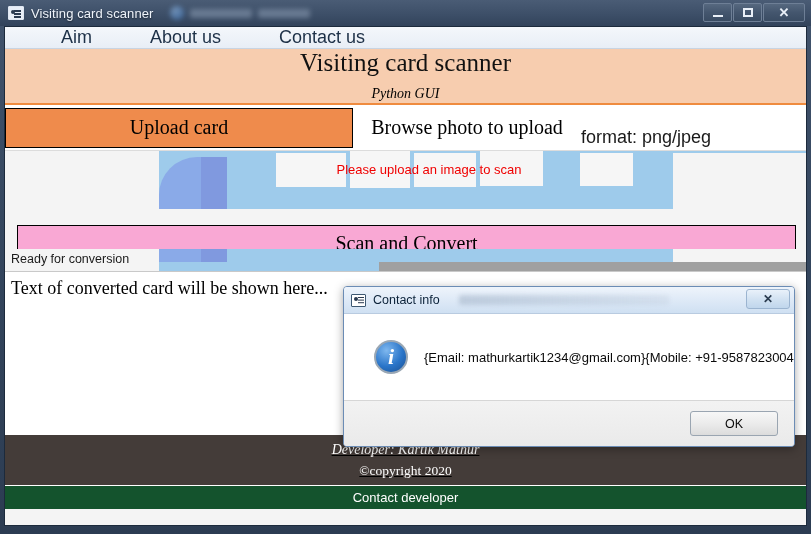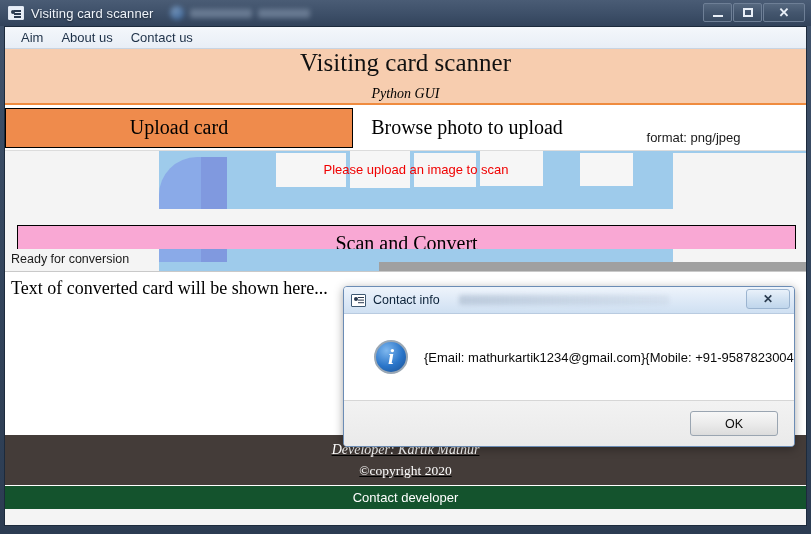--- a/index.html
+++ b/index.html
@@ -87,22 +87,22 @@
   }
 
   
   #menubar {
     height: 22px; width: 100%;
     background: linear-gradient(180deg, #f4f7fb 0%, #e8eef6 100%);
     border-bottom: 1px solid #c8d4e2;
     display: flex; align-items: center; padding-left: 8px; gap: 2px;
   }
   .menu-item {
-    font-size: 13px; color: #1d3047;
-    padding: 14px 8px; white-space: nowrap;
+    font-size: 18px; color: #1d3047;
+    padding: 14px 8px; white-space: nowrap; margin-left: 40px;
   }
 
   
   #header {
     width: 100%; height: 56px;
     background: #f7cdaf;
     display: flex; flex-direction: column;
     align-items: center; justify-content: center;
     border-bottom: 2px solid #ef8b3f;
   }
@@ -131,22 +131,22 @@
   }
   #upload-btn {
     width: 348px; height: 40px;
     background: #ef8b4c;
     border: 1.5px solid #000;
     display: flex; align-items: center; justify-content: center;
     font-family: "Liberation Serif", serif;
     font-size: 20px; color: #000;
   }
   #format-label {
-    flex: 1; text-align: center;
-    font-size: 13px; color: #1a1a1a; margin-top: 20px;
+    flex: 1; text-align: left;
+    font-size: 18px; color: #1a1a1a; margin-top: 20px;
   }
 
   
   #card-area {
     position: relative;
     width: 100%; height: 58px;
     background: #f4f4f4;
     overflow: hidden;
   }
   #card-blue {
@@ -168,21 +168,21 @@
   .card-white {
     position: absolute;
     background: #f6f6f6;
   }
   #cw1 { left: 117px; top: 2px;  width: 70px; height: 34px; }
   #cw2 { left: 191px; top: 0px;  width: 60px; height: 37px; }
   #cw3 { left: 255px; top: 2px;  width: 62px; height: 34px; }
   #cw4 { left: 321px; top: 0px;  width: 63px; height: 35px; }
   #cw5 { left: 421px; top: 2px;  width: 53px; height: 33px; }
   #card-msg {
-    position: absolute; left: 0; top: 0;
+    position: absolute; left: 13px; top: 0;
     width: 514px; height: 36px;
     display: flex; align-items: center; justify-content: center;
     color: #f00000; font-size: 13px;
     white-space: nowrap;
   }
   #card-blue-notch {
     position: absolute; left: 220px; top: -4px;
     width: 448px; height: 6px; background: #9ecbeb;
   }
 

